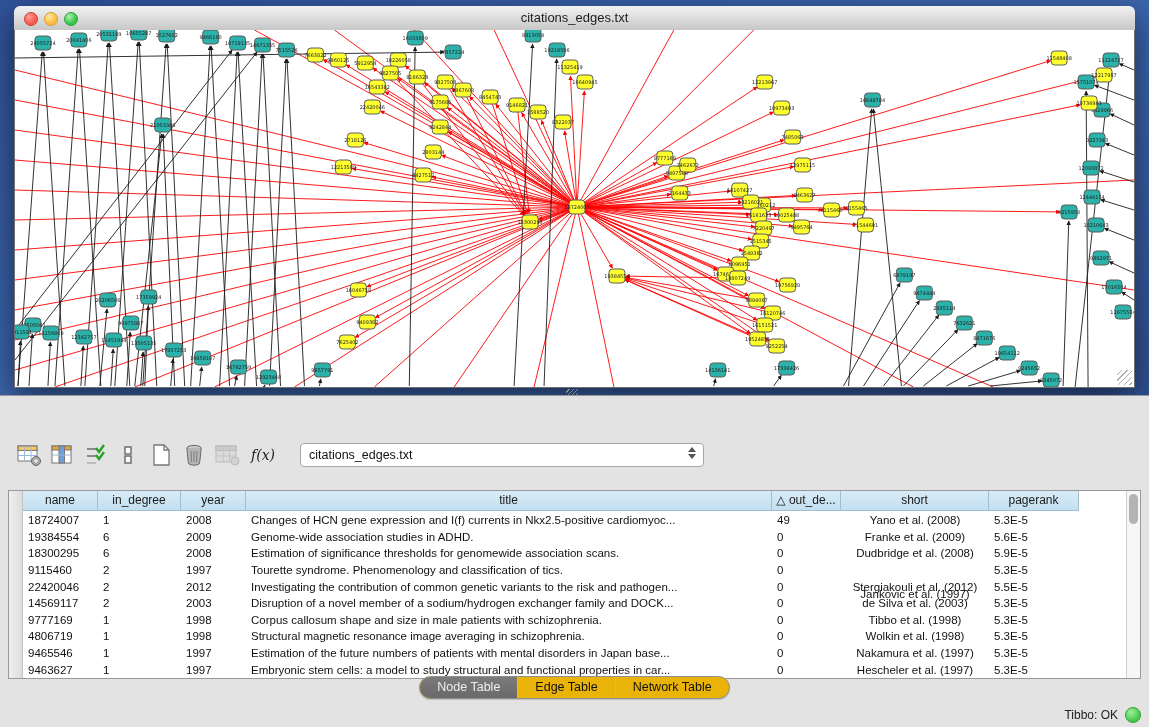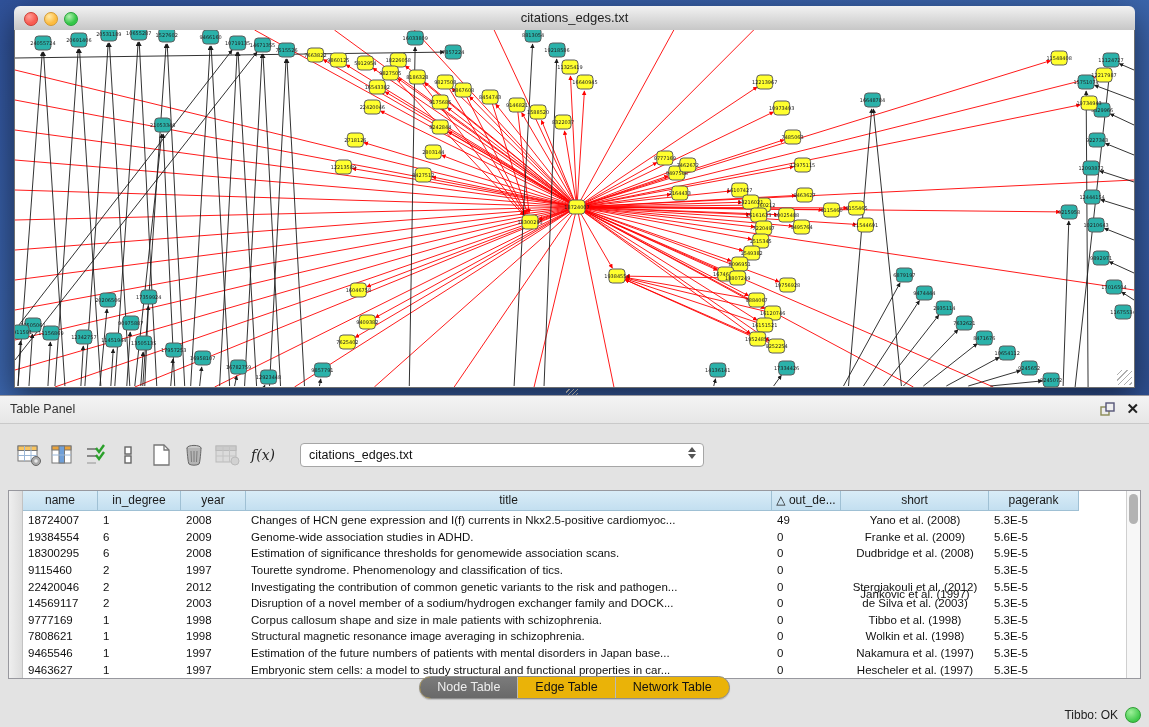--- a/index.html
+++ b/index.html
@@ -697,30 +697,20 @@
               <rect x="755" y="309" width="16" height="14" rx="3.5" fill="#ffff2e" stroke="#5a5a5a" stroke-width="1"></rect>
               <text x="763" y="317.8" class="nlabel">9252254</text>
             </g>
           </g>
       </svg>
       <div class="grip"></div>
     </div>
   </div>
 
   <div class="table-panel">
-    <div class="panel-header">
-      <span class="panel-title">Table Panel</span>
-      <span class="float-ic">
-        <svg width="15" height="15" viewBox="0 0 15 15">
-          <rect x="1" y="5" width="8" height="8" fill="none" stroke="#8a8a55" stroke-width="1.4"></rect>
-          <rect x="6" y="1" width="8" height="8" fill="#efefef" stroke="#555577" stroke-width="1.4"></rect>
-        </svg>
-      </span>
-      <span class="close-ic">✕</span>
-    </div>
     <div class="splitter-grip"></div>
 
     <div class="toolbar">
       <span class="tbtn">
         <svg width="25" height="23" viewBox="0 0 25 23">
           <rect x="1" y="2" width="19" height="15" fill="#fff" stroke="#777"></rect>
           <rect x="1" y="2" width="19" height="4.5" fill="#f8c460" stroke="#777"></rect>
           <line x1="7.5" y1="2" x2="7.5" y2="17" stroke="#9ab6d6"></line>
           <line x1="14" y1="2" x2="14" y2="17" stroke="#9ab6d6"></line>
           <line x1="1" y1="11.5" x2="20" y2="11.5" stroke="#9ab6d6"></line>
@@ -855,21 +845,21 @@
           <div class="tr">
             <div class="td" style="width: 75px; text-align: left;">9777169</div>
             <div class="td" style="width: 83px; text-align: left;">1</div>
             <div class="td" style="width: 65px; text-align: left;">1998</div>
             <div class="td" style="width: 526px; text-align: left;">Corpus callosum shape and size in male patients with schizophrenia.</div>
             <div class="td" style="width: 69px; text-align: left;">0</div>
             <div class="td" style="width: 148px; text-align: center;">Tibbo et al. (1998)</div>
             <div class="td" style="width: 90px; text-align: left;">5.3E-5</div>
           </div>
           <div class="tr">
-            <div class="td" style="width: 75px; text-align: left;">7808621</div>
+            <div class="td" style="width: 75px; text-align: left;">4806719</div>
             <div class="td" style="width: 83px; text-align: left;">1</div>
             <div class="td" style="width: 65px; text-align: left;">1998</div>
             <div class="td" style="width: 526px; text-align: left;">Structural magnetic resonance image averaging in schizophrenia.</div>
             <div class="td" style="width: 69px; text-align: left;">0</div>
             <div class="td" style="width: 148px; text-align: center;">Wolkin et al. (1998)</div>
             <div class="td" style="width: 90px; text-align: left;">5.3E-5</div>
           </div>
           <div class="tr">
             <div class="td" style="width: 75px; text-align: left;">9465546</div>
             <div class="td" style="width: 83px; text-align: left;">1</div>

